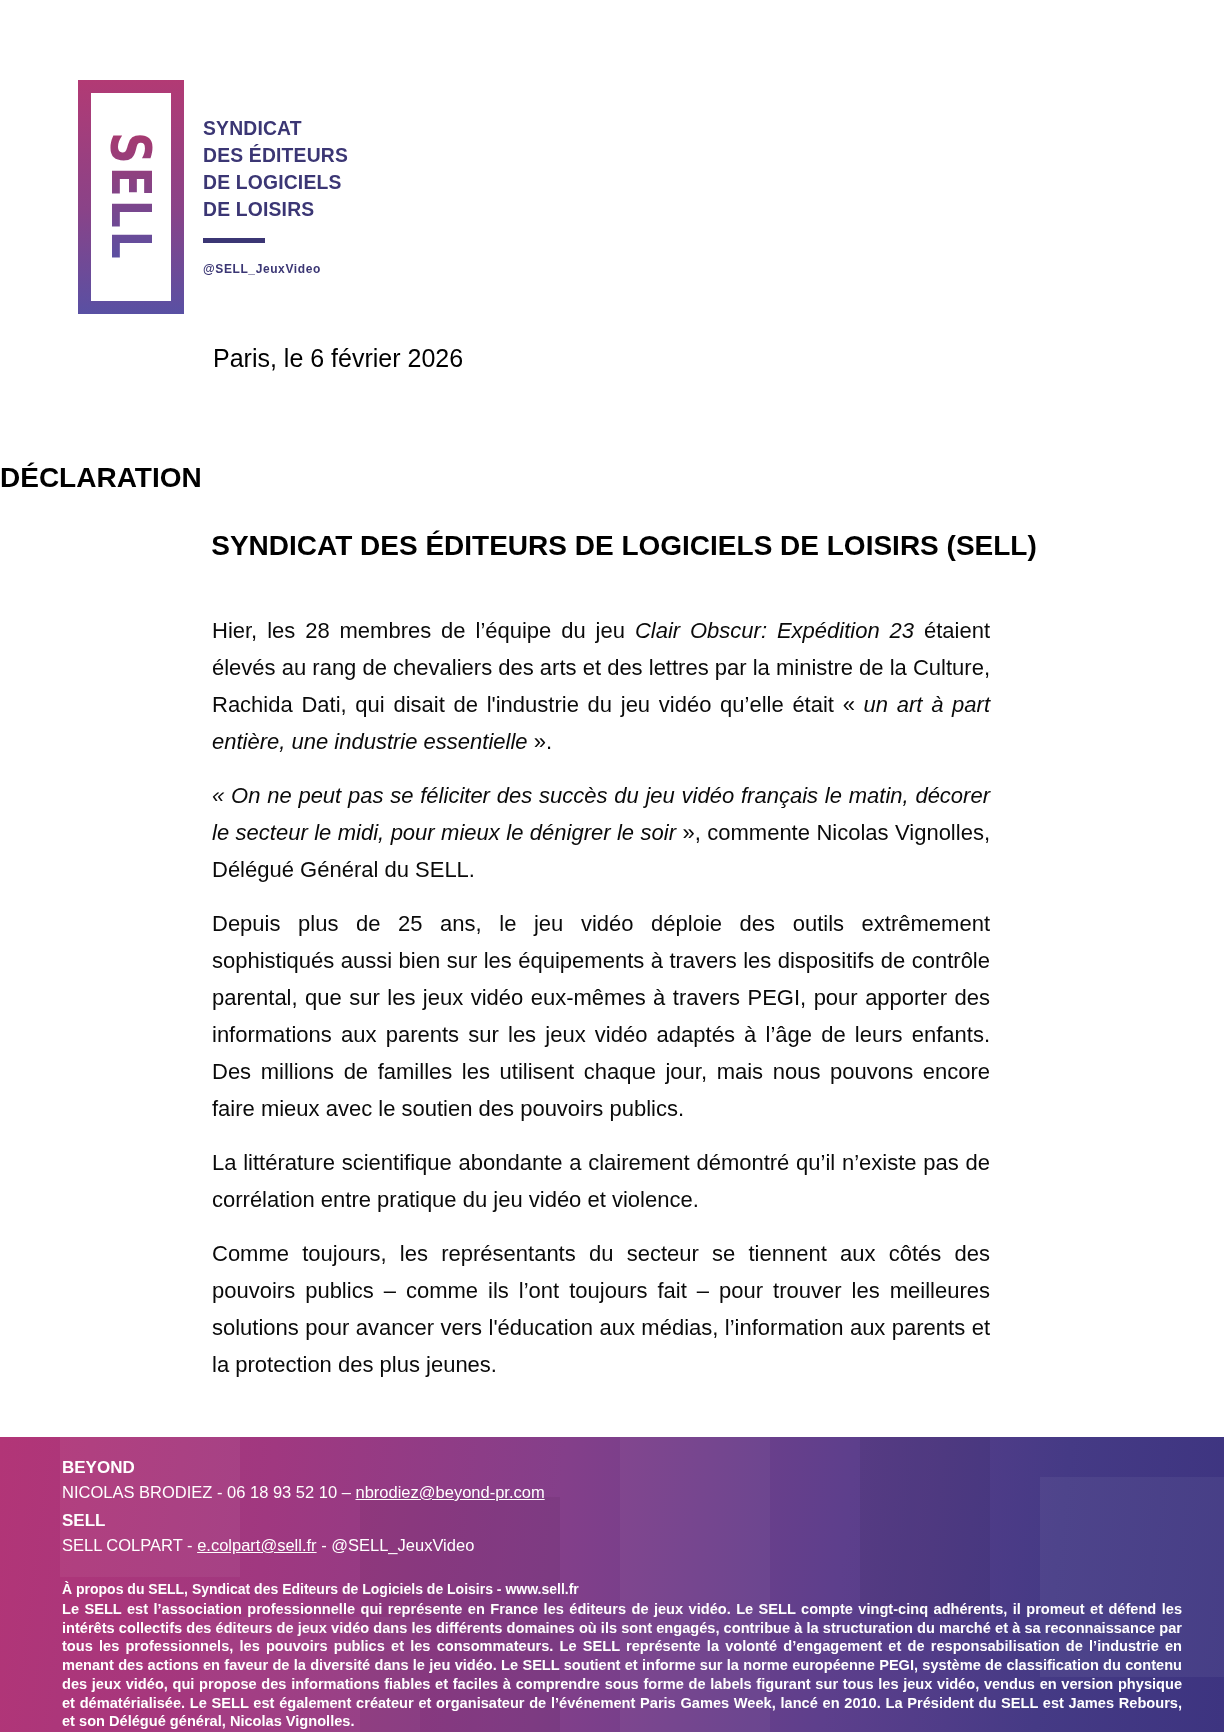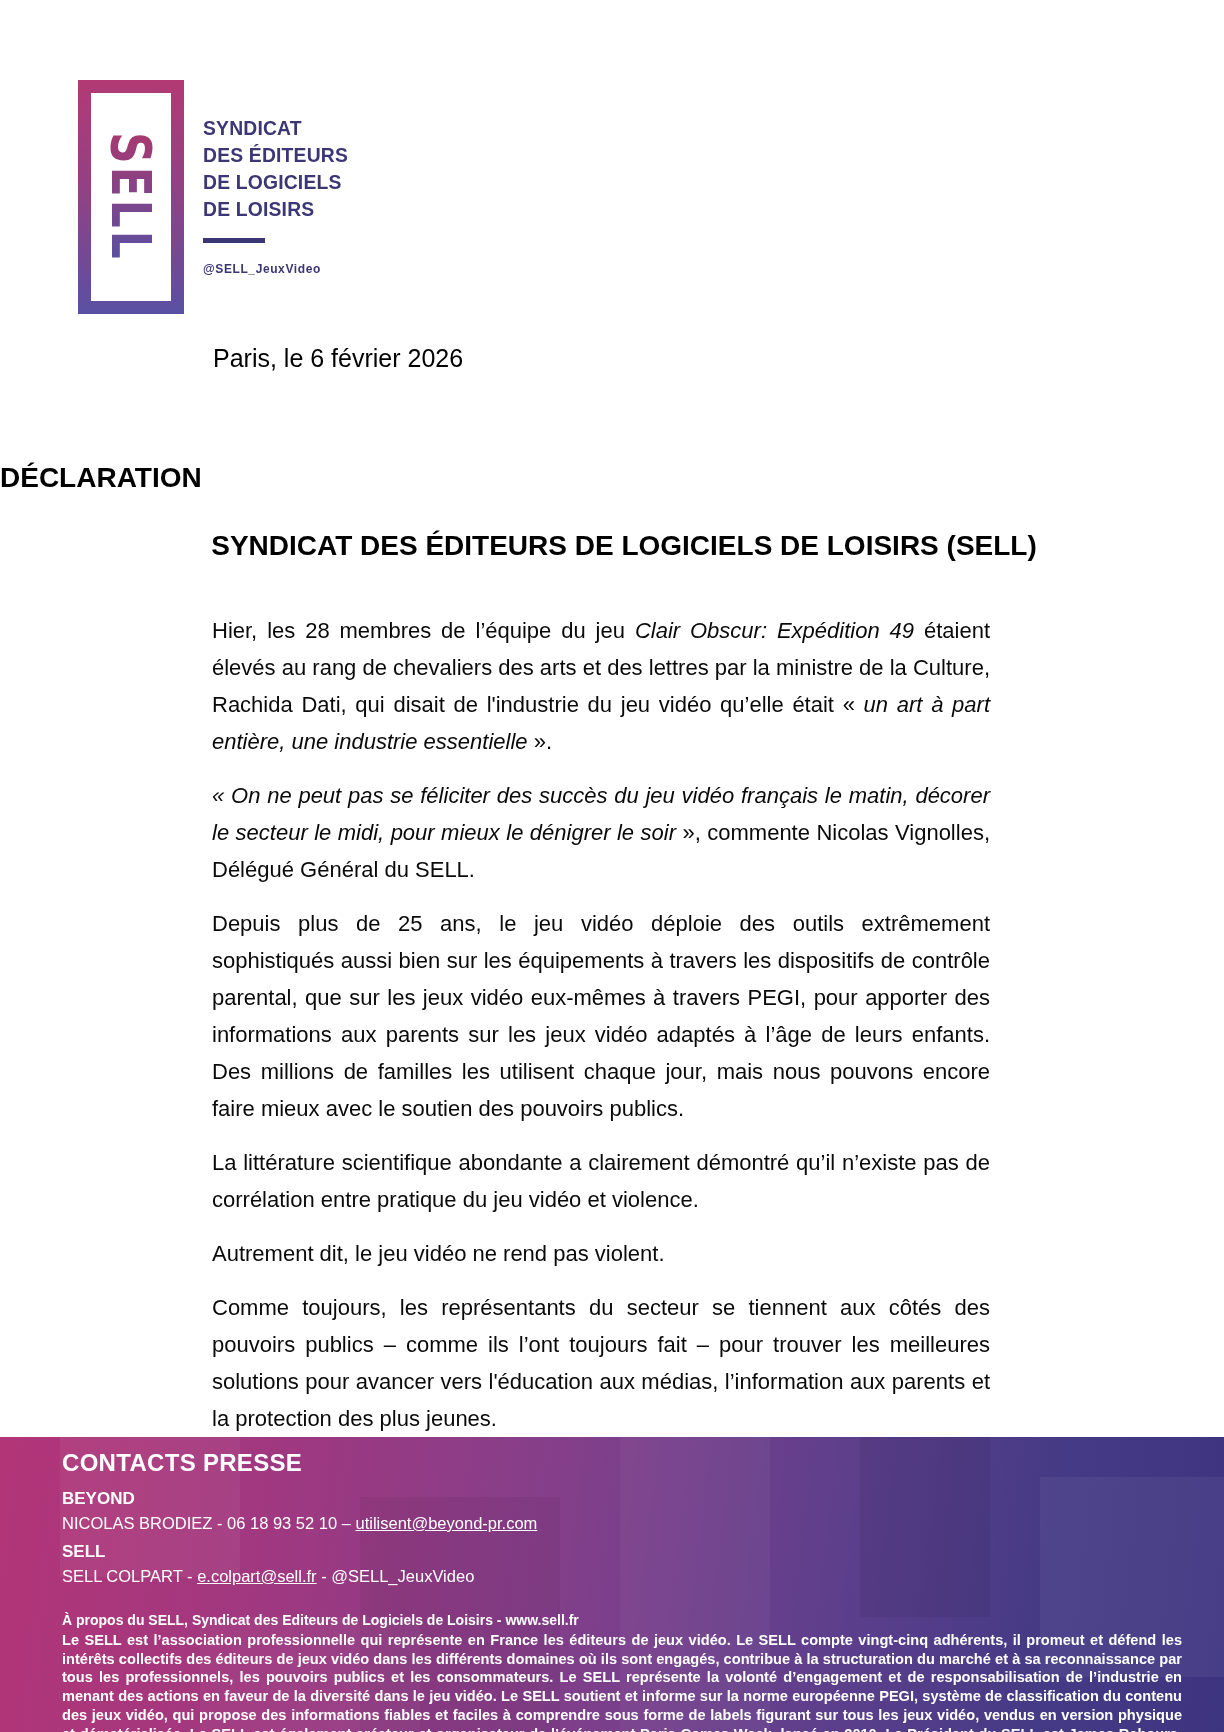--- a/index.html
+++ b/index.html
@@ -107,41 +107,39 @@
       <div class="brand-handle">@SELL_JeuxVideo</div>
     </div>
   </header>
 
   <div class="dateline">Paris, le 6 février 2026</div>
 
   <h1 class="doc-title">DÉCLARATION</h1>
   <h2 class="doc-subtitle">SYNDICAT DES ÉDITEURS DE LOGICIELS DE LOISIRS (SELL)</h2>
 
   <main class="body-copy">
-    <p><span>Hier, les 28 membres de l’équipe du jeu </span><span class="seg-it">Clair Obscur: Expédition 49</span><span> étaient élevés au rang de chevaliers des arts et des lettres par la ministre de la Culture, Rachida Dati, qui disait de l'industrie du jeu vidéo qu’elle était « </span><span class="seg-it">un art à part entière, une industrie essentielle</span><span> ».</span></p>
+    <p><span>Hier, les 28 membres de l’équipe du jeu </span><span class="seg-it">Clair Obscur: Expédition 23</span><span> étaient élevés au rang de chevaliers des arts et des lettres par la ministre de la Culture, Rachida Dati, qui disait de l'industrie du jeu vidéo qu’elle était « </span><span class="seg-it">un art à part entière, une industrie essentielle</span><span> ».</span></p>
     <p><span class="seg-it">« On ne peut pas se féliciter des succès du jeu vidéo français le matin, décorer le secteur le midi, pour mieux le dénigrer le soir</span><span> », commente Nicolas Vignolles, Délégué Général du SELL.</span></p>
     <p><span>Depuis plus de 25 ans, le jeu vidéo déploie des outils extrêmement sophistiqués aussi bien sur les équipements à travers les dispositifs de contrôle parental, que sur les jeux vidéo eux-mêmes à travers PEGI, pour apporter des informations aux parents sur les jeux vidéo adaptés à l’âge de leurs enfants. Des millions de familles les utilisent chaque jour, mais nous pouvons encore faire mieux avec le soutien des pouvoirs publics.</span></p>
     <p><span>La littérature scientifique abondante a clairement démontré qu’il n’existe pas de corrélation entre pratique du jeu vidéo et violence.</span></p>
-    <p><span>Autrement dit, le jeu vidéo ne rend pas violent.</span></p>
     <p><span>Comme toujours, les représentants du secteur se tiennent aux côtés des pouvoirs publics – comme ils l’ont toujours fait – pour trouver les meilleures solutions pour avancer vers l'éducation aux médias, l’information aux parents et la protection des plus jeunes.</span></p>
   </main>
 
   <footer class="footer">
     <div class="tile t1"></div>
     <div class="tile t2"></div>
     <div class="tile t3"></div>
     <div class="tile t4"></div>
     <div class="tile t5"></div>
     <div class="tile t6"></div>
 
     <div class="footer-content">
-      <div class="contacts-heading">CONTACTS PRESSE</div>
 
       <div class="contact-org">BEYOND</div>
-      <div class="contact-line"><span>NICOLAS BRODIEZ - 06 18 93 52 10 – </span><span class="seg-u">utilisent@beyond-pr.com</span></div>
+      <div class="contact-line"><span>NICOLAS BRODIEZ - 06 18 93 52 10 – </span><span class="seg-u">nbrodiez@beyond-pr.com</span></div>
 
       <div class="contact-org">SELL</div>
       <div class="contact-line"><span>SELL COLPART - </span><span class="seg-u">e.colpart@sell.fr</span><span> - @SELL_JeuxVideo</span></div>
 
       <div class="about-heading">À propos du SELL, Syndicat des Editeurs de Logiciels de Loisirs - www.sell.fr</div>
       <div class="about-body">Le SELL est l’association professionnelle qui représente en France les éditeurs de jeux vidéo. Le SELL compte vingt-cinq adhérents, il promeut et défend les intérêts collectifs des éditeurs de jeux vidéo dans les différents domaines où ils sont engagés, contribue à la structuration du marché et à sa reconnaissance par tous les professionnels, les pouvoirs publics et les consommateurs. Le SELL représente la volonté d’engagement et de responsabilisation de l’industrie en menant des actions en faveur de la diversité dans le jeu vidéo. Le SELL soutient et informe sur la norme européenne PEGI, système de classification du contenu des jeux vidéo, qui propose des informations fiables et faciles à comprendre sous forme de labels figurant sur tous les jeux vidéo, vendus en version physique et dématérialisée. Le SELL est également créateur et organisateur de l’événement Paris Games Week, lancé en 2010. La Président du SELL est James Rebours, et son Délégué général, Nicolas Vignolles.</div>
     </div>
   </footer>
 
 </div>

